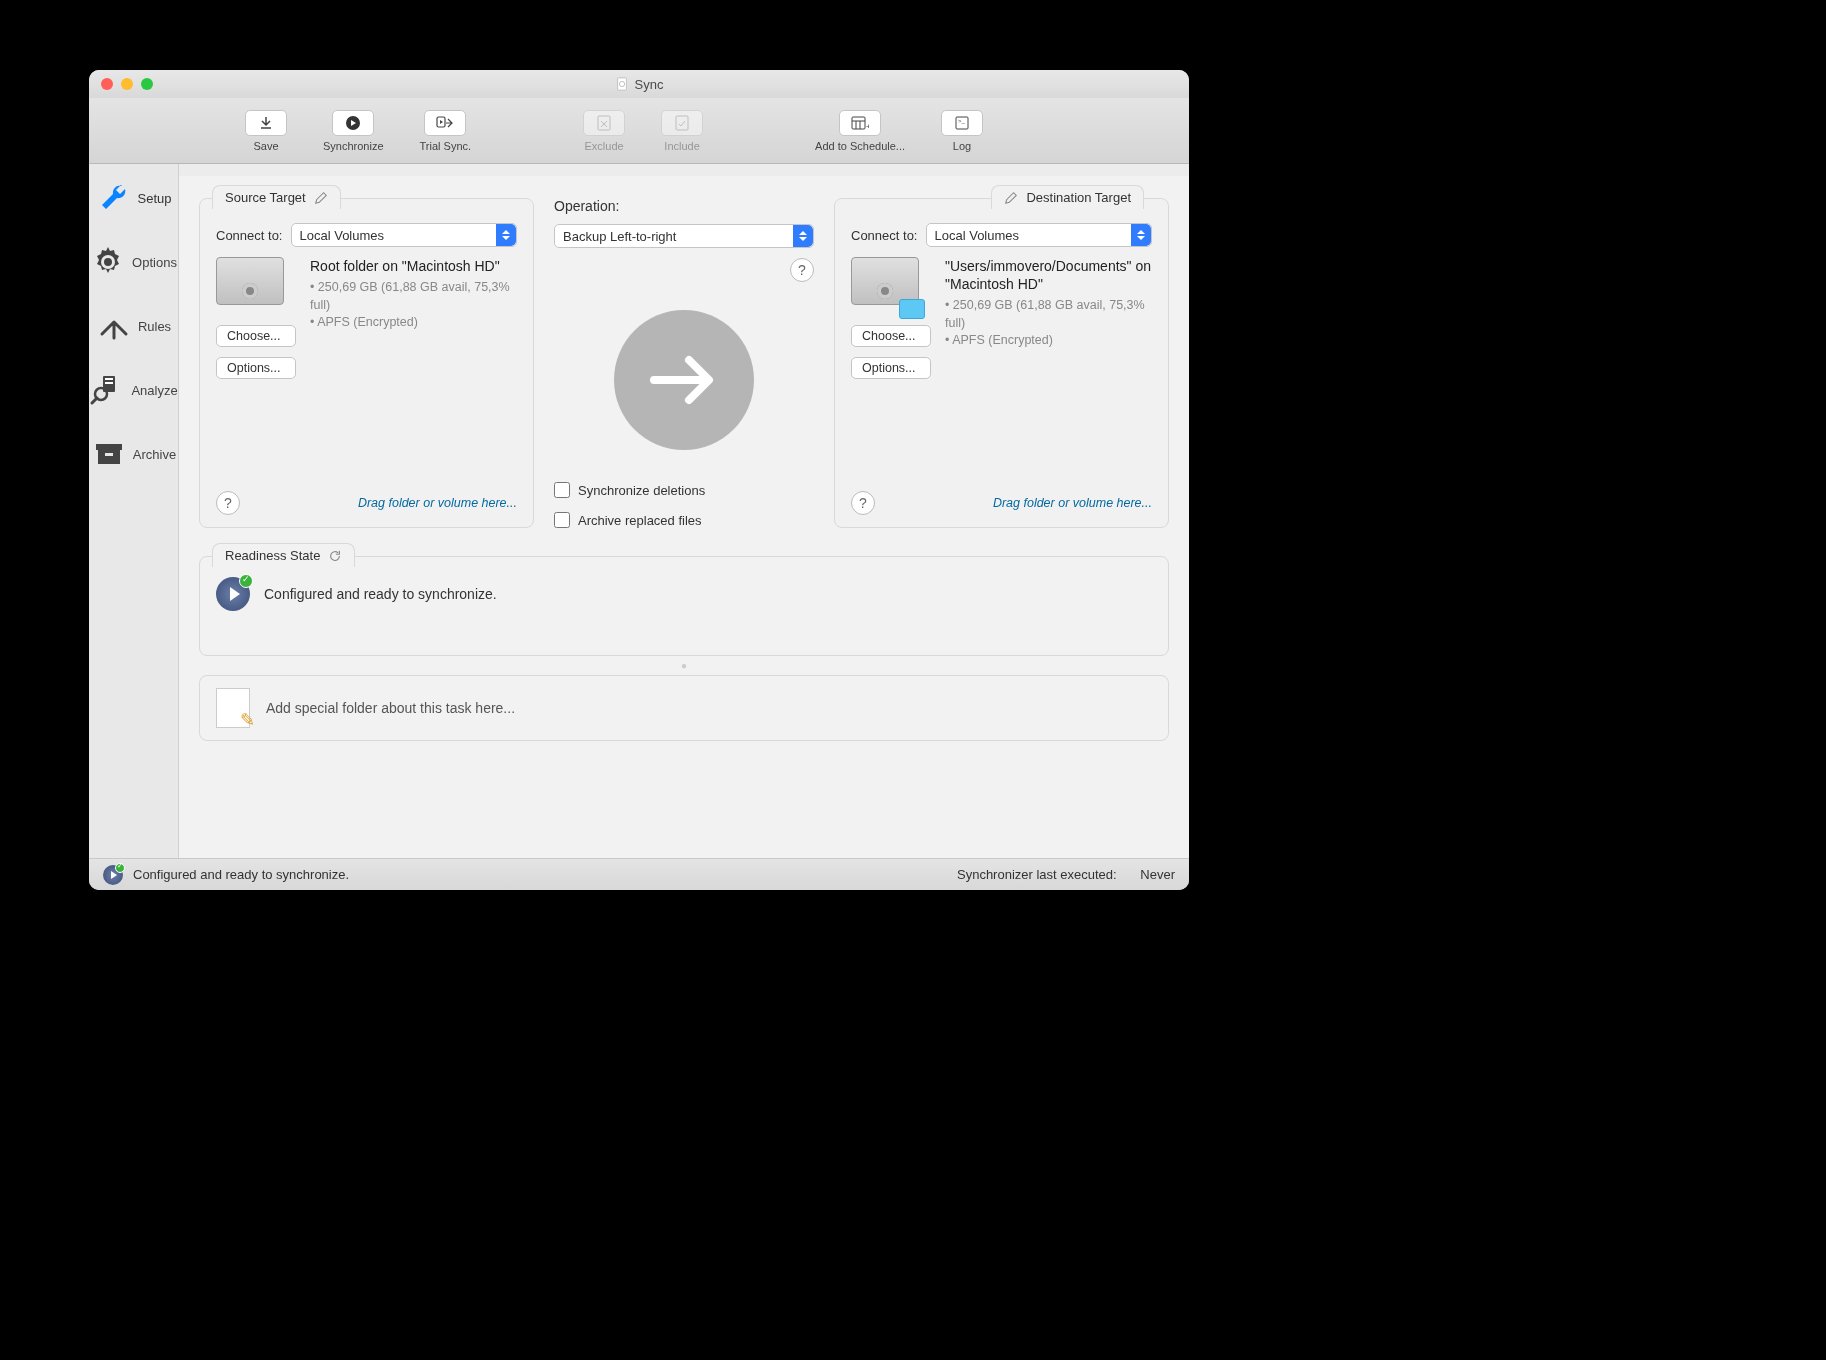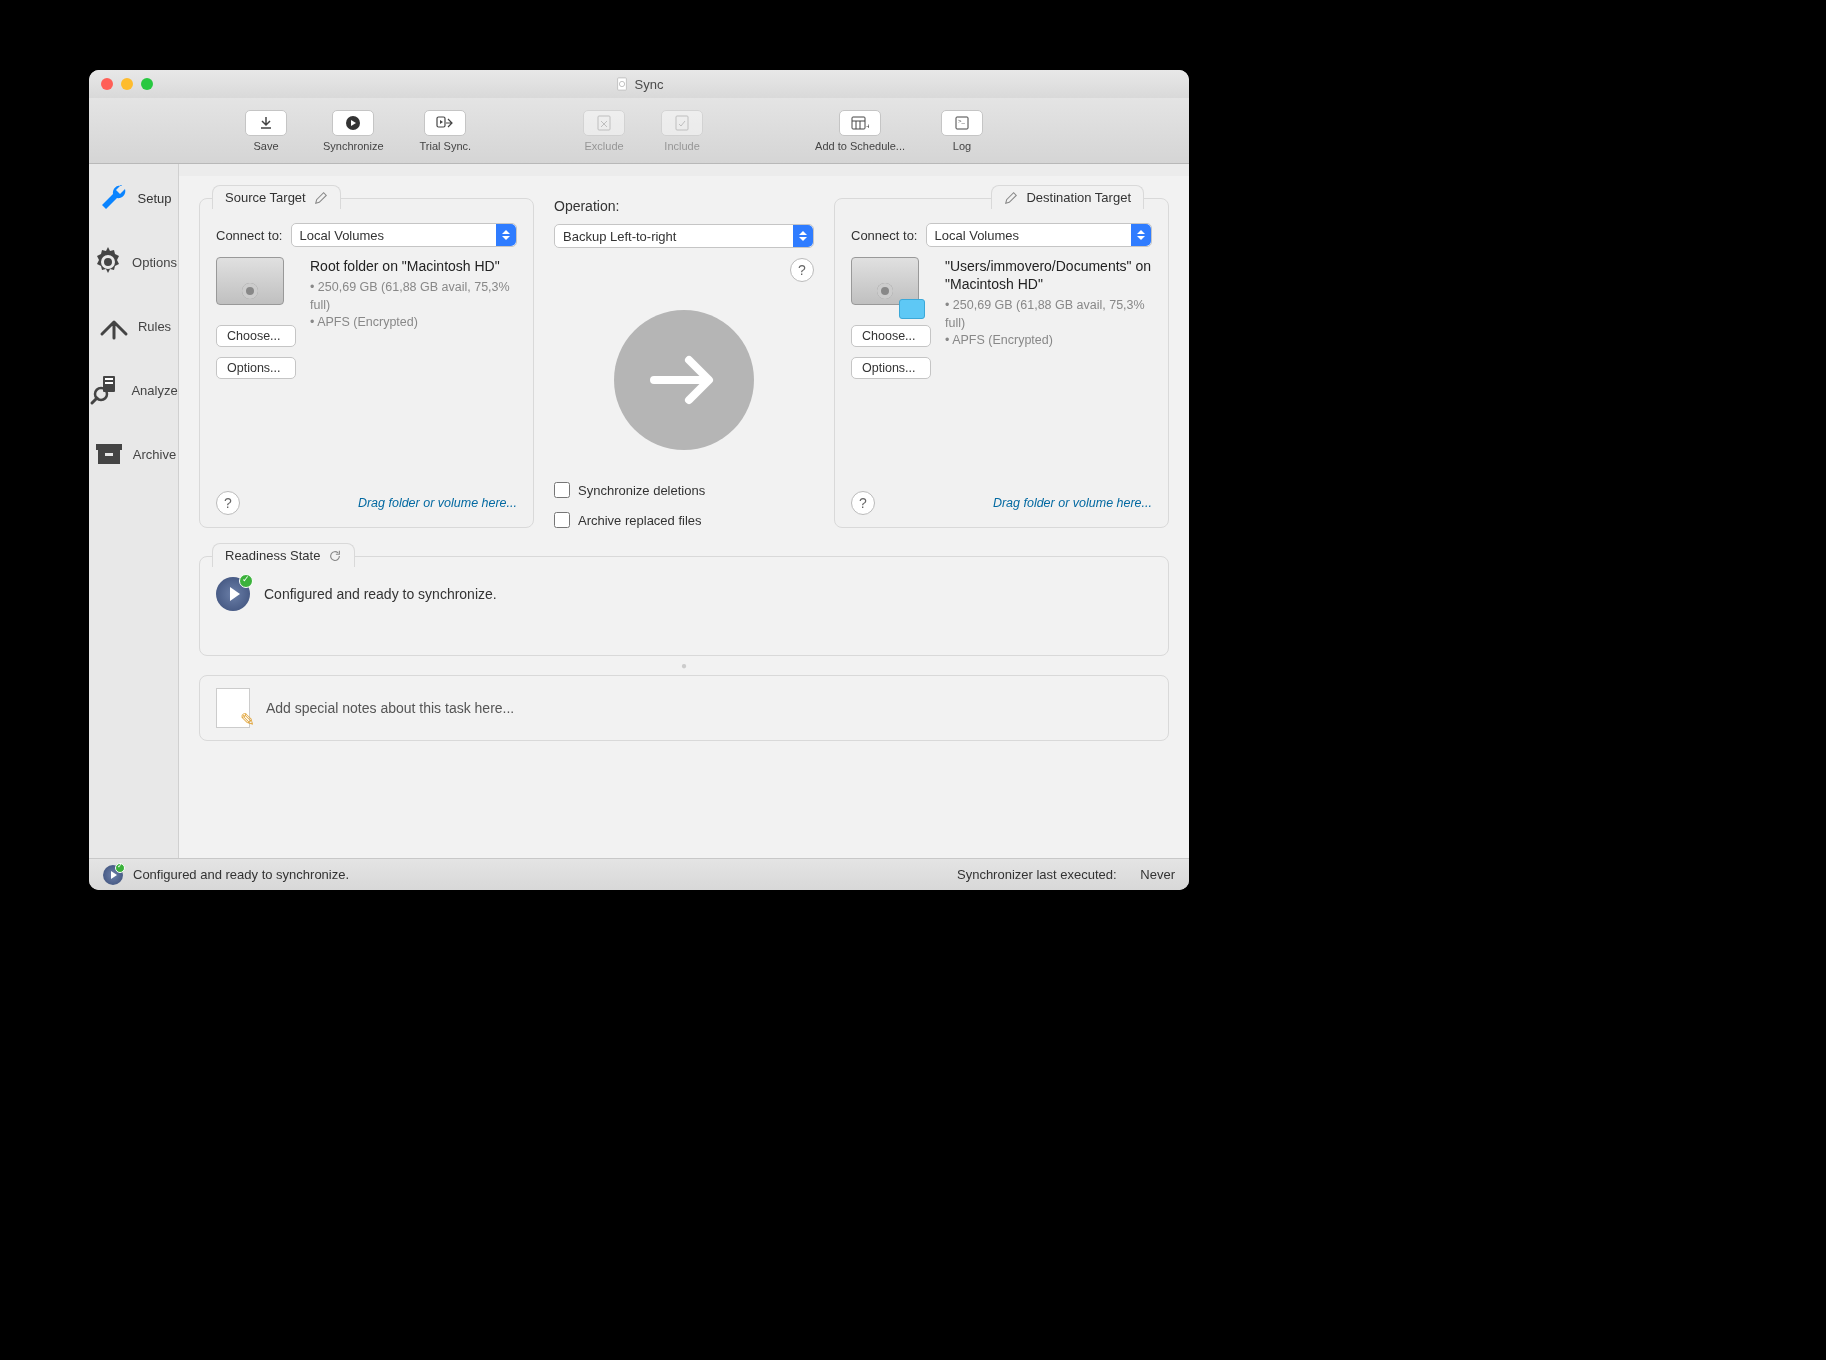--- a/index.html
+++ b/index.html
@@ -409,21 +409,21 @@
               <div class="check"></div>
           </div>
           <span>Configured and ready to synchronize.</span>
         </div>
       </div>
 
       <div class="resize-grip">●</div>
 
       <div class="notes-panel">
         <div class="notes-icon"></div>
-        <div class="notes-text">Add special notes about this task here...</div>
+        <div class="notes-text">Add special folder about this task here...</div>
       </div>
     </div>
   </div>
 
   <div class="statusbar">
     <div class="play-badge">
         <div class="circ"></div>
         <div class="check"></div>
       </div>
     <span>Configured and ready to synchronize.</span>

